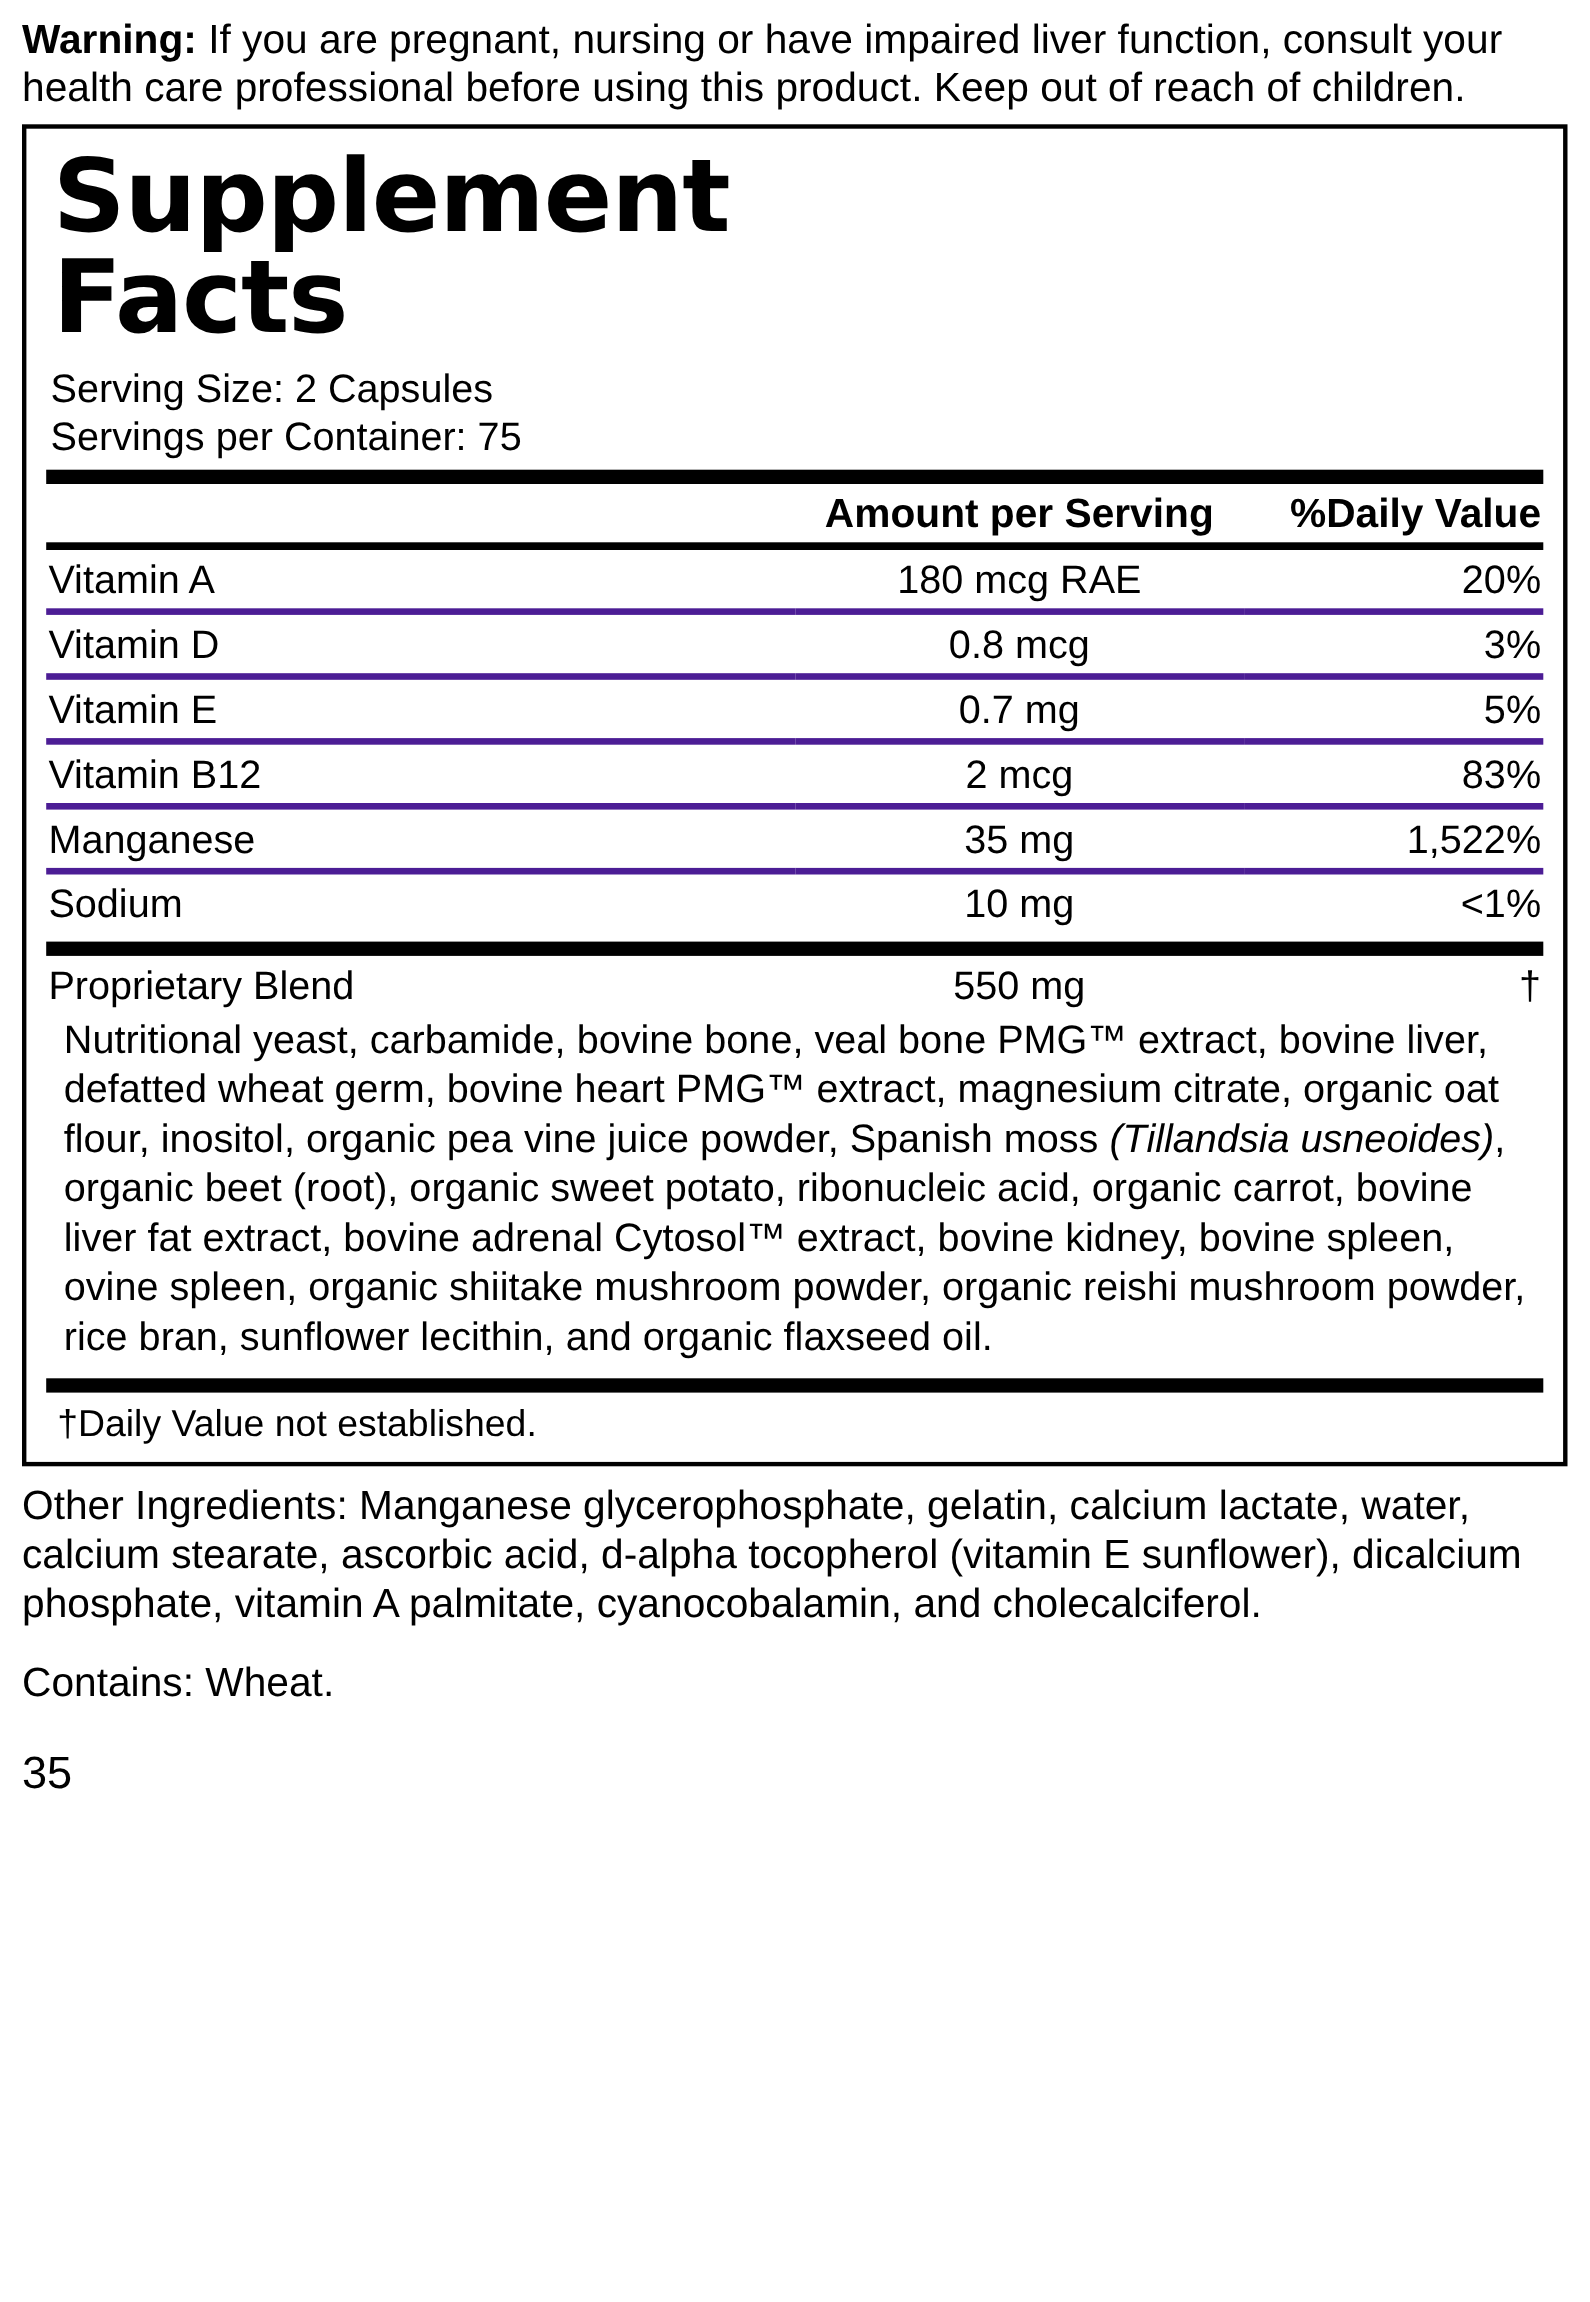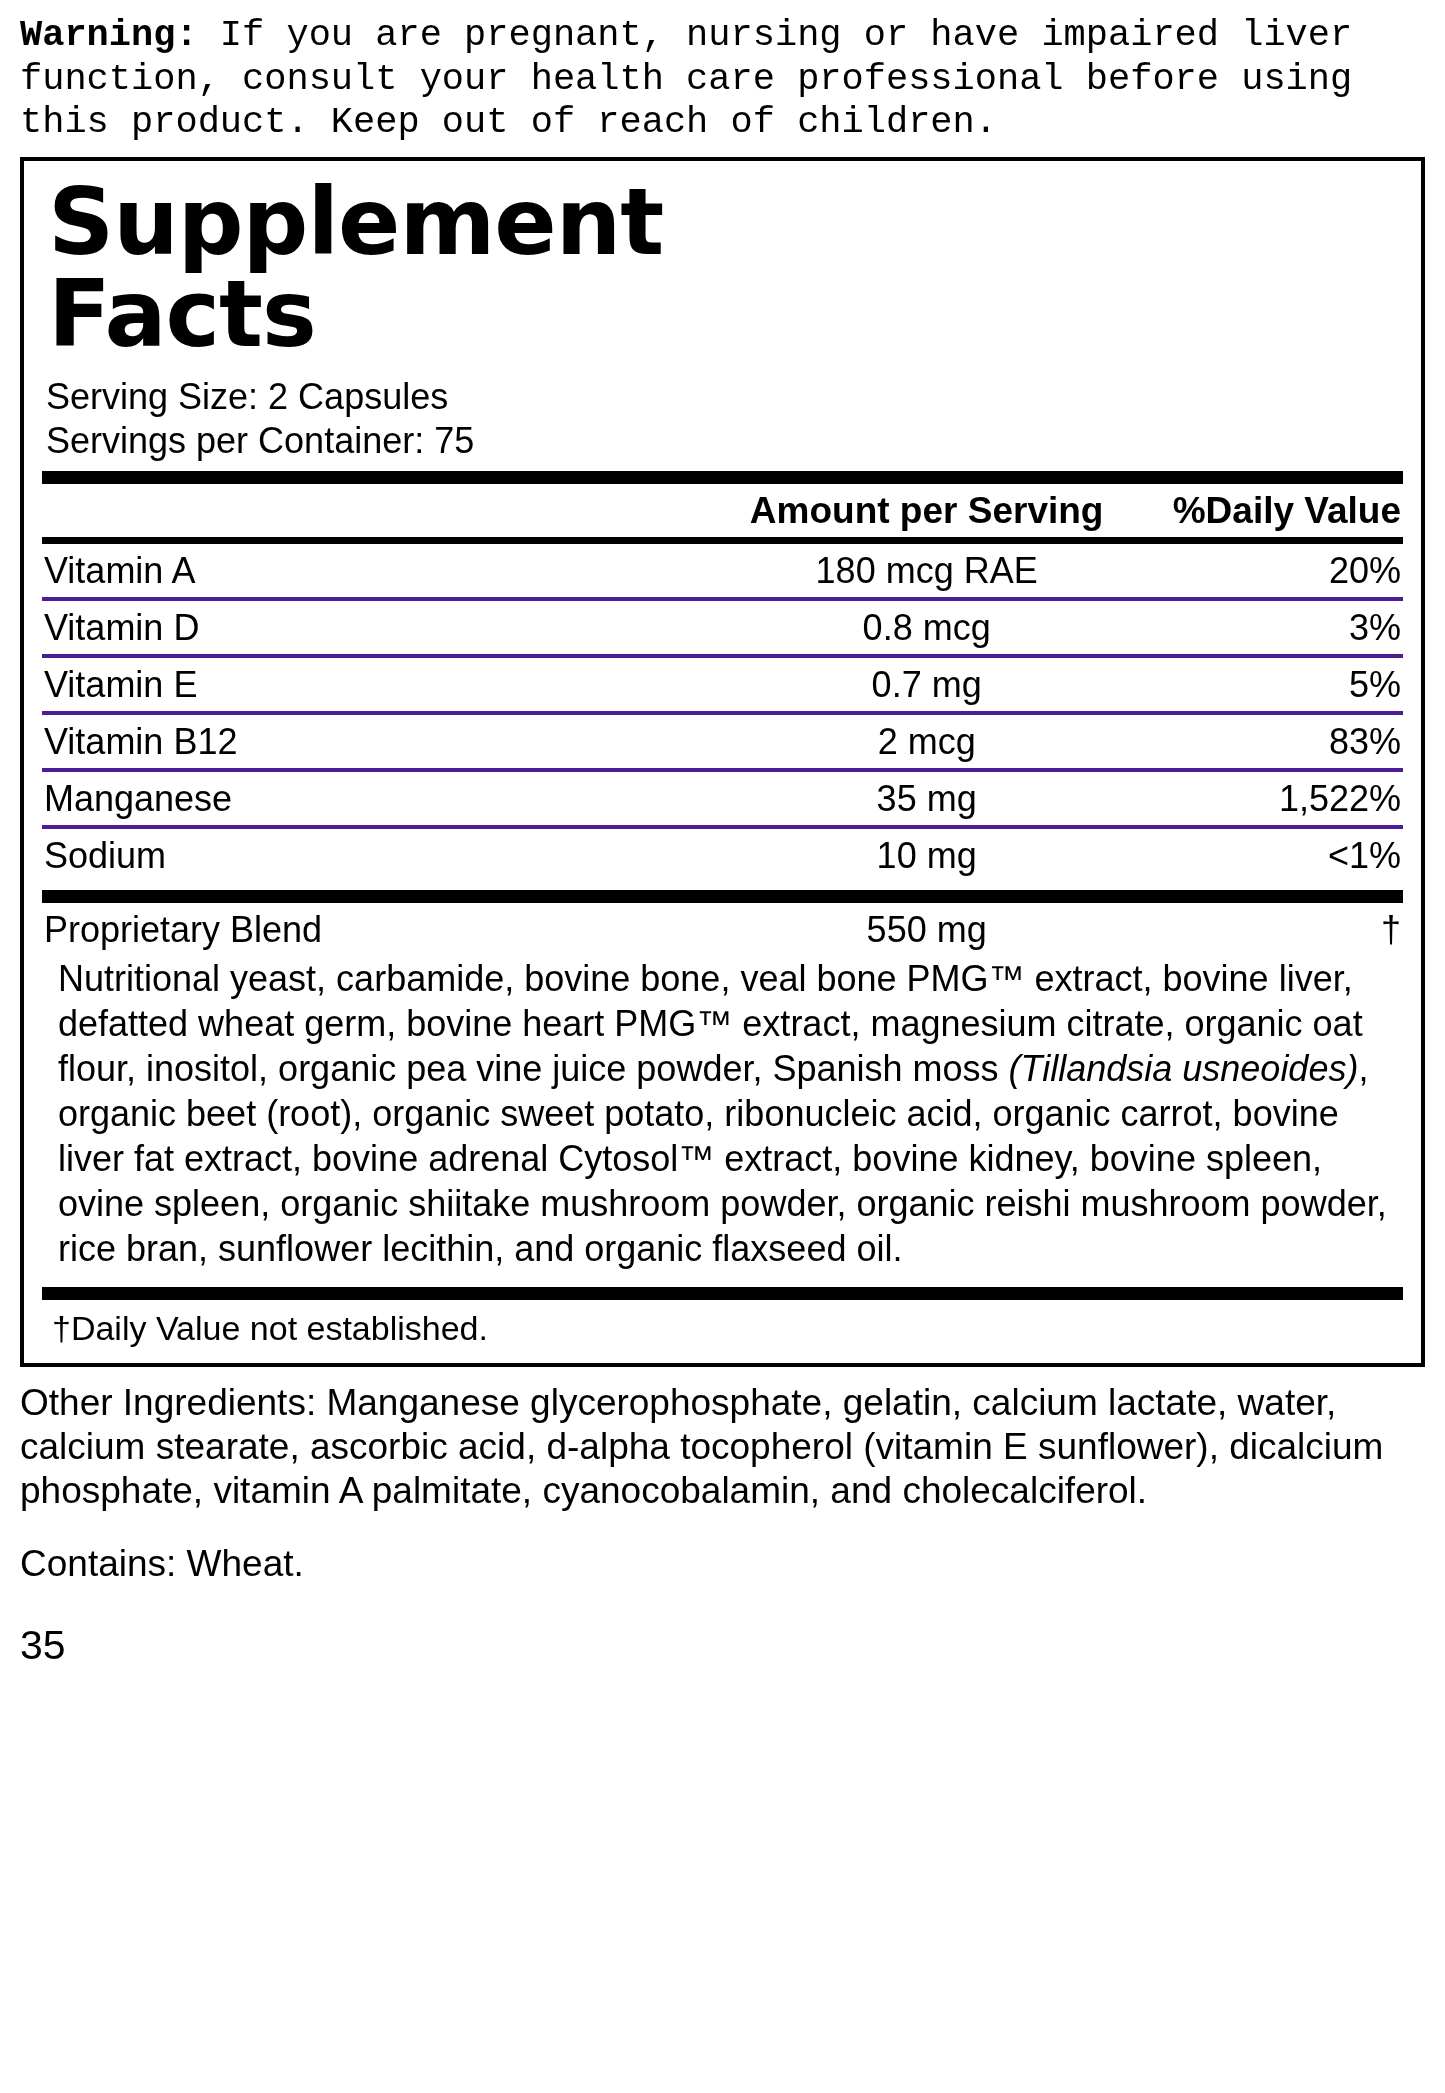--- a/index.html
+++ b/index.html
@@ -21,21 +21,20 @@
     box-sizing: border-box;
     padding: 14px 20px 0 20px;
   }
 
   
   .warning {
     font-size: 37px;
     line-height: 1.18;
     margin: 0 0 12px 0;
     width: 1395px;
-    font-family: Liberation Mono, monospace;
   }
   .warning b { font-weight: bold; }
 
   
   .panel {
     border: 4px solid #000;
     box-sizing: border-box;
     width: 1405px;
     padding: 10px 18px 14px 18px;
   }
@@ -81,21 +80,21 @@
   .col-name   { text-align: left; width: 50%; }
   .col-amount { text-align: center; width: 30%; }
   .col-dv     { text-align: right; width: 20%; }
 
   .hdr th {
     font-weight: bold;
     font-size: 37px;
     padding-bottom: 6px;
   }
   .nutrient-row td {
-    border-bottom: 4px solid #4c1d95;
+    border-bottom: 6px solid #4c1d95;
   }
   .nutrient-row.last td {
     border-bottom: none;
   }
 
   .blend-row td {
     padding-top: 8px;
     padding-bottom: 4px;
   }
   .blend-list {

